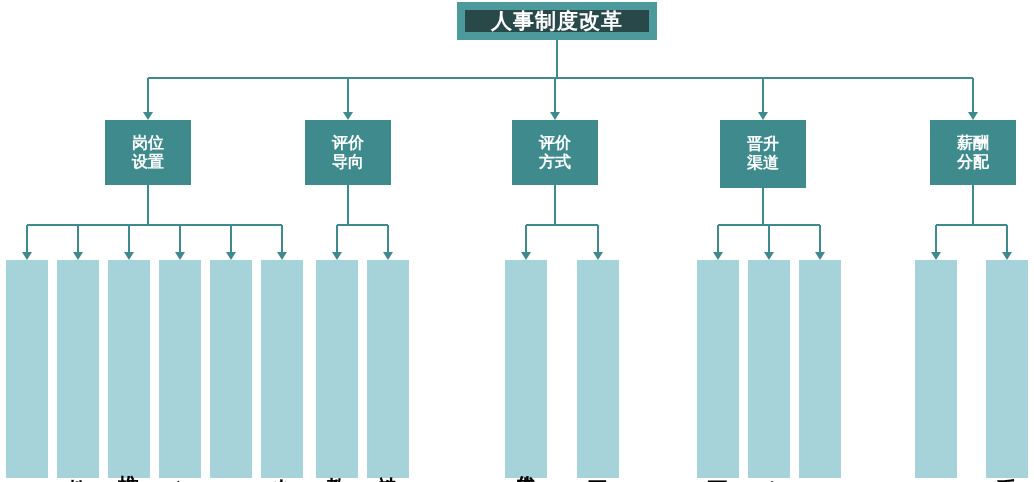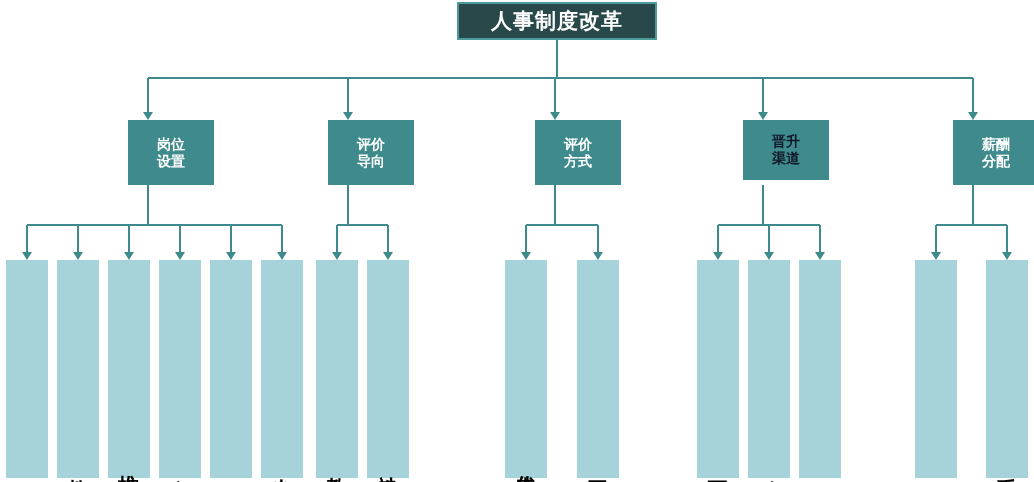--- a/index.html
+++ b/index.html
@@ -28,39 +28,38 @@
   .node {
     position: absolute;
     box-sizing: border-box;
     display: flex;
     align-items: center;
     justify-content: center;
   }
   
   .node-root {
     background: #28484a;
-    border: 2px solid #0ea5e9;
+    border: 8px solid #0ea5e9;
     color: #ffffff;
     font-weight: bold;
     font-size: 21px;
     letter-spacing: 1px;
     line-height: 1.1;
   }
   .node-root .node-text {
     white-space: nowrap;
   }
   
   .node-cat {
     background: #3e8a8c;
     color: #ffffff;
     font-weight: bold;
-    font-size: 14px;
+    font-size: 16px;
     line-height: 1.18;
     text-align: center;
-    margin-left: 23px;
   }
   .node-cat .node-text {
     display: block;
   }
   .node-cat .line2 {
     display: block;
   }
   
   .node-leaf {
     background: #a5d3d9;
@@ -176,21 +175,21 @@
       </div>
       <div class="node node-cat" style="left: 512px; top: 120px; width: 86px; height: 65px; background: rgb(62, 138, 140); color: rgb(255, 255, 255);">
         <span class="node-text">评价<span class="line2">方式</span></span>
       </div>
       <div class="node node-leaf" style="left: 505px; top: 260px; width: 42px; height: 218px; background: rgb(165, 211, 217); color: rgb(0, 0, 0);">
         <span class="node-text">代表性成果评价</span>
       </div>
       <div class="node node-leaf" style="left: 577px; top: 260px; width: 42px; height: 218px; background: rgb(165, 211, 217); color: rgb(0, 0, 0);">
         <span class="node-text">同行评价</span>
       </div>
-      <div class="node node-cat" style="left: 720px; top: 120px; width: 86px; height: 60px; background: rgb(62, 138, 140); color: #0f172a;">
+      <div class="node node-cat" style="left: 720px; top: 120px; width: 86px; height: 68px; background: rgb(62, 138, 140); color: #ffffff;">
         <span class="node-text">晋升<span class="line2">渠道</span></span>
       </div>
       <div class="node node-leaf" style="left: 697px; top: 260px; width: 42px; height: 218px; background: rgb(165, 211, 217); color: rgb(0, 0, 0);">
         <span class="node-text">正常晋升</span>
       </div>
       <div class="node node-leaf" style="left: 748px; top: 260px; width: 42px; height: 218px; background: rgb(165, 211, 217); color: rgb(0, 0, 0);">
         <span class="node-text">破格晋升</span>
       </div>
       <div class="node node-leaf" style="left: 799px; top: 260px; width: 42px; height: 218px; background: rgb(165, 211, 217); color: rgb(0, 0, 0);">
         <span class="node-text">绿色通道</span>

